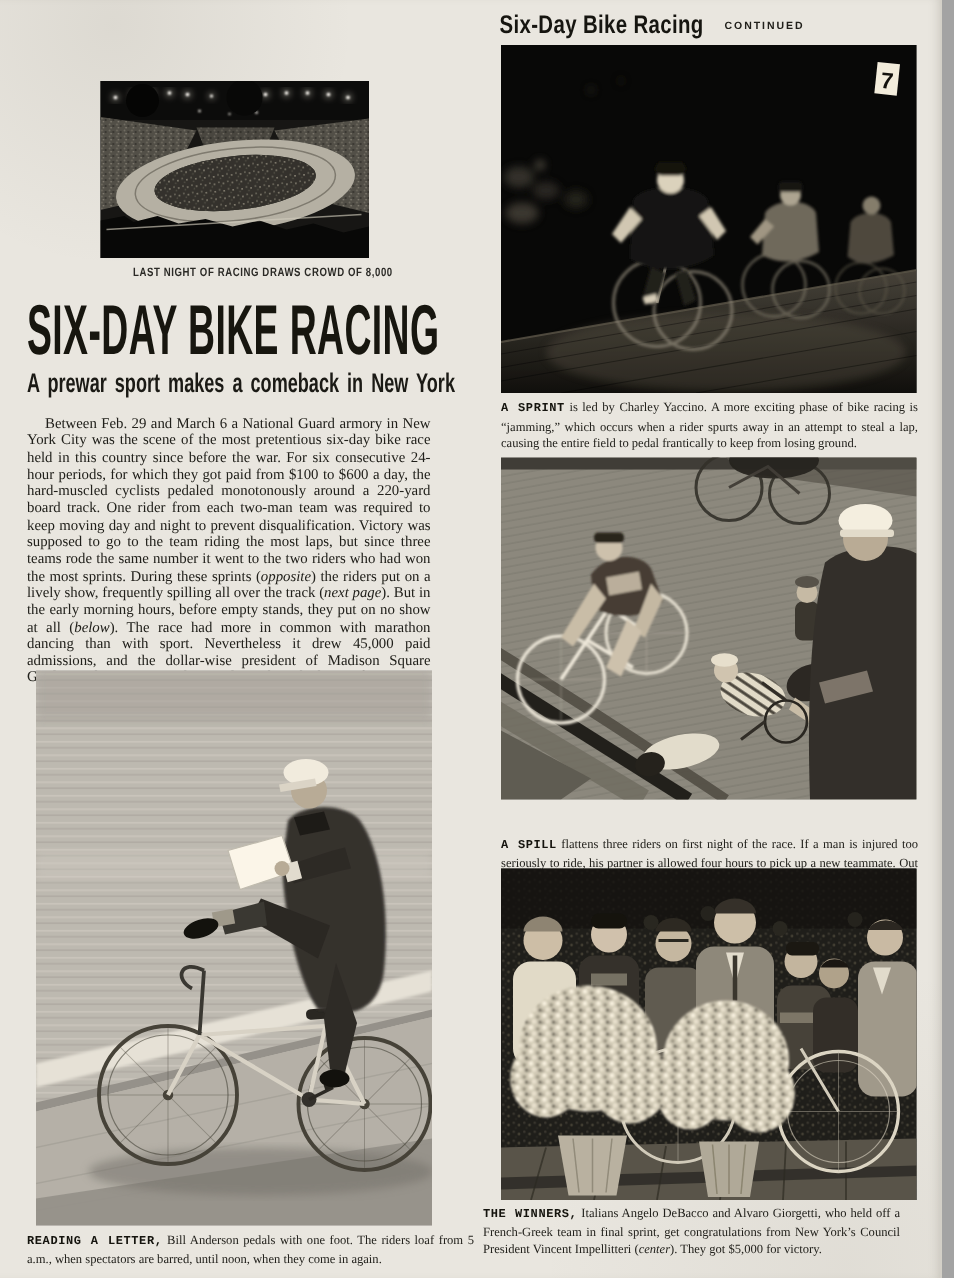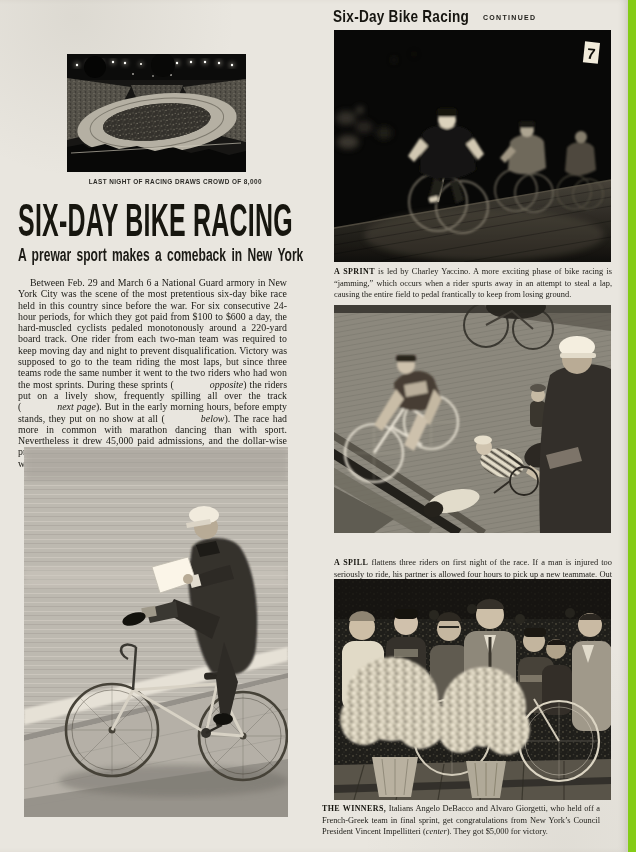--- a/index.html
+++ b/index.html
@@ -1,17 +1,17 @@
 <!DOCTYPE html>
 <html><head>
 <meta charset="utf-8">
 <style>
   html,body{margin:0;padding:0;}
   body{background:#ffffff;}
-  .stage{position:relative;width:636px;height:852px;background:#84cc16;overflow:hidden;
+  .stage{position:relative;width:636px;height:852px;background:#a3a3a3;overflow:hidden;
          font-family:"Liberation Serif",serif;}
   .page{position:absolute;left:0;top:0;bottom:0;width:627px;background:#e9e6df;
         border-right:1px solid #d3d0c7;
         box-shadow:inset -5px 0 8px -5px rgba(80,75,60,.25);
         background-image:
           radial-gradient(circle at 12% 2%, rgba(110,105,90,.10), transparent 16%),
           radial-gradient(circle at 90% 99%, rgba(110,105,90,.07), transparent 20%);}
   .photo{position:absolute;background:#1a1a18;}
   .photo svg{display:block;width:100%;height:100%;filter:sepia(.10) contrast(1.02);}
 
@@ -22,25 +22,25 @@
 
   .headline{position:absolute;left:18px;top:196px;font-family:"Liberation Sans",sans-serif;
             font-weight:bold;font-size:47px;line-height:1;letter-spacing:.5px;color:#17160f;
             transform:scaleX(.53);transform-origin:0 0;white-space:nowrap;}
   .subhead{position:absolute;left:18px;top:245px;font-family:"Liberation Sans",sans-serif;
            font-weight:bold;font-size:18px;word-spacing:3px;color:#1b1a15;
            transform:scaleX(.67);transform-origin:0 0;white-space:nowrap;}
 
   .body-text{position:absolute;left:18px;top:277px;width:269px;font-size:9.9px;
              line-height:11.3px;text-align:justify;color:#21201b;text-indent:12px;}
-  .body-text i{font-style:italic;margin-left:36px;}
+  .body-text i{font-style:italic;}
 
   .caption{position:absolute;font-size:8.4px;line-height:11.7px;text-align:justify;color:#23221d;}
   .caption i{font-style:italic;}
-  .cap-lead{font-family:Liberation Serif, serif;font-weight:bold;font-size:8px;
+  .cap-lead{font-family:Liberation Mono, monospace;font-weight:bold;font-size:8px;
             letter-spacing:.4px;color:#15140e;}
   #cap-reading{left:18px;top:821px;width:298px;}
   #cap-sprint{left:334px;top:266px;width:278px;}
   #cap-spill{left:334px;top:537px;width:278px;margin-top:20px;}
   #cap-winners{left:322px;top:803px;width:278px;}
 
   .kicker{position:absolute;left:333px;top:7px;width:280px;height:20px;}
   .kicker-title{display:inline-block;font-family:"Liberation Sans",sans-serif;font-weight:bold;
                 font-size:17px;letter-spacing:.3px;color:#161510;
                 transform:scaleX(.8);transform-origin:0 0;white-space:nowrap;}
@@ -222,20 +222,23 @@
       <ellipse cx="180" cy="68" rx="15" ry="9" fill="#e7e4dc"></ellipse>
       <polygon points="162,76 186,72 187,77 163,81" fill="#d2cec5"></polygon>
       <polygon points="172,98 192,94 196,106 176,110" fill="#1e1c19"></polygon>
       <polygon points="128,120 164,110 172,134 136,146" fill="#f0eee7" stroke="#b9b6ad" stroke-width=".8"></polygon>
       <path d="M206,118 C196,120 180,126 168,130 L172,142 C186,138 200,134 210,132 Z" fill="#2d2b27"></path>
       <rect x="166" y="128" width="10" height="12" fill="#d8d5cd" transform="rotate(-15 171 134)"></rect>
       <circle cx="164" cy="132" r="5" fill="#b2a795"></circle>
     </g>
    </svg>
   </div>
+  <div class="caption" id="cap-reading">
+    <span class="cap-lead">READING A LETTER,</span><span> Bill Anderson pedals with one foot. The riders loaf from 5 a.m., when spectators are barred, until noon, when they come in again.</span>
+  </div>
 
   <div class="photo" id="ph-sprint">
    <svg viewBox="0 0 277 232" preserveAspectRatio="none">
     <defs>
       <linearGradient id="trk" x1="0" y1="0" x2="0" y2="1">
         <stop offset="0" stop-color="#46423a"></stop>
               <stop offset="1" stop-color="#12110e"></stop>
       </linearGradient>
       <filter id="sb1">
               <feGaussianBlur stdDeviation="1.2"></feGaussianBlur>

